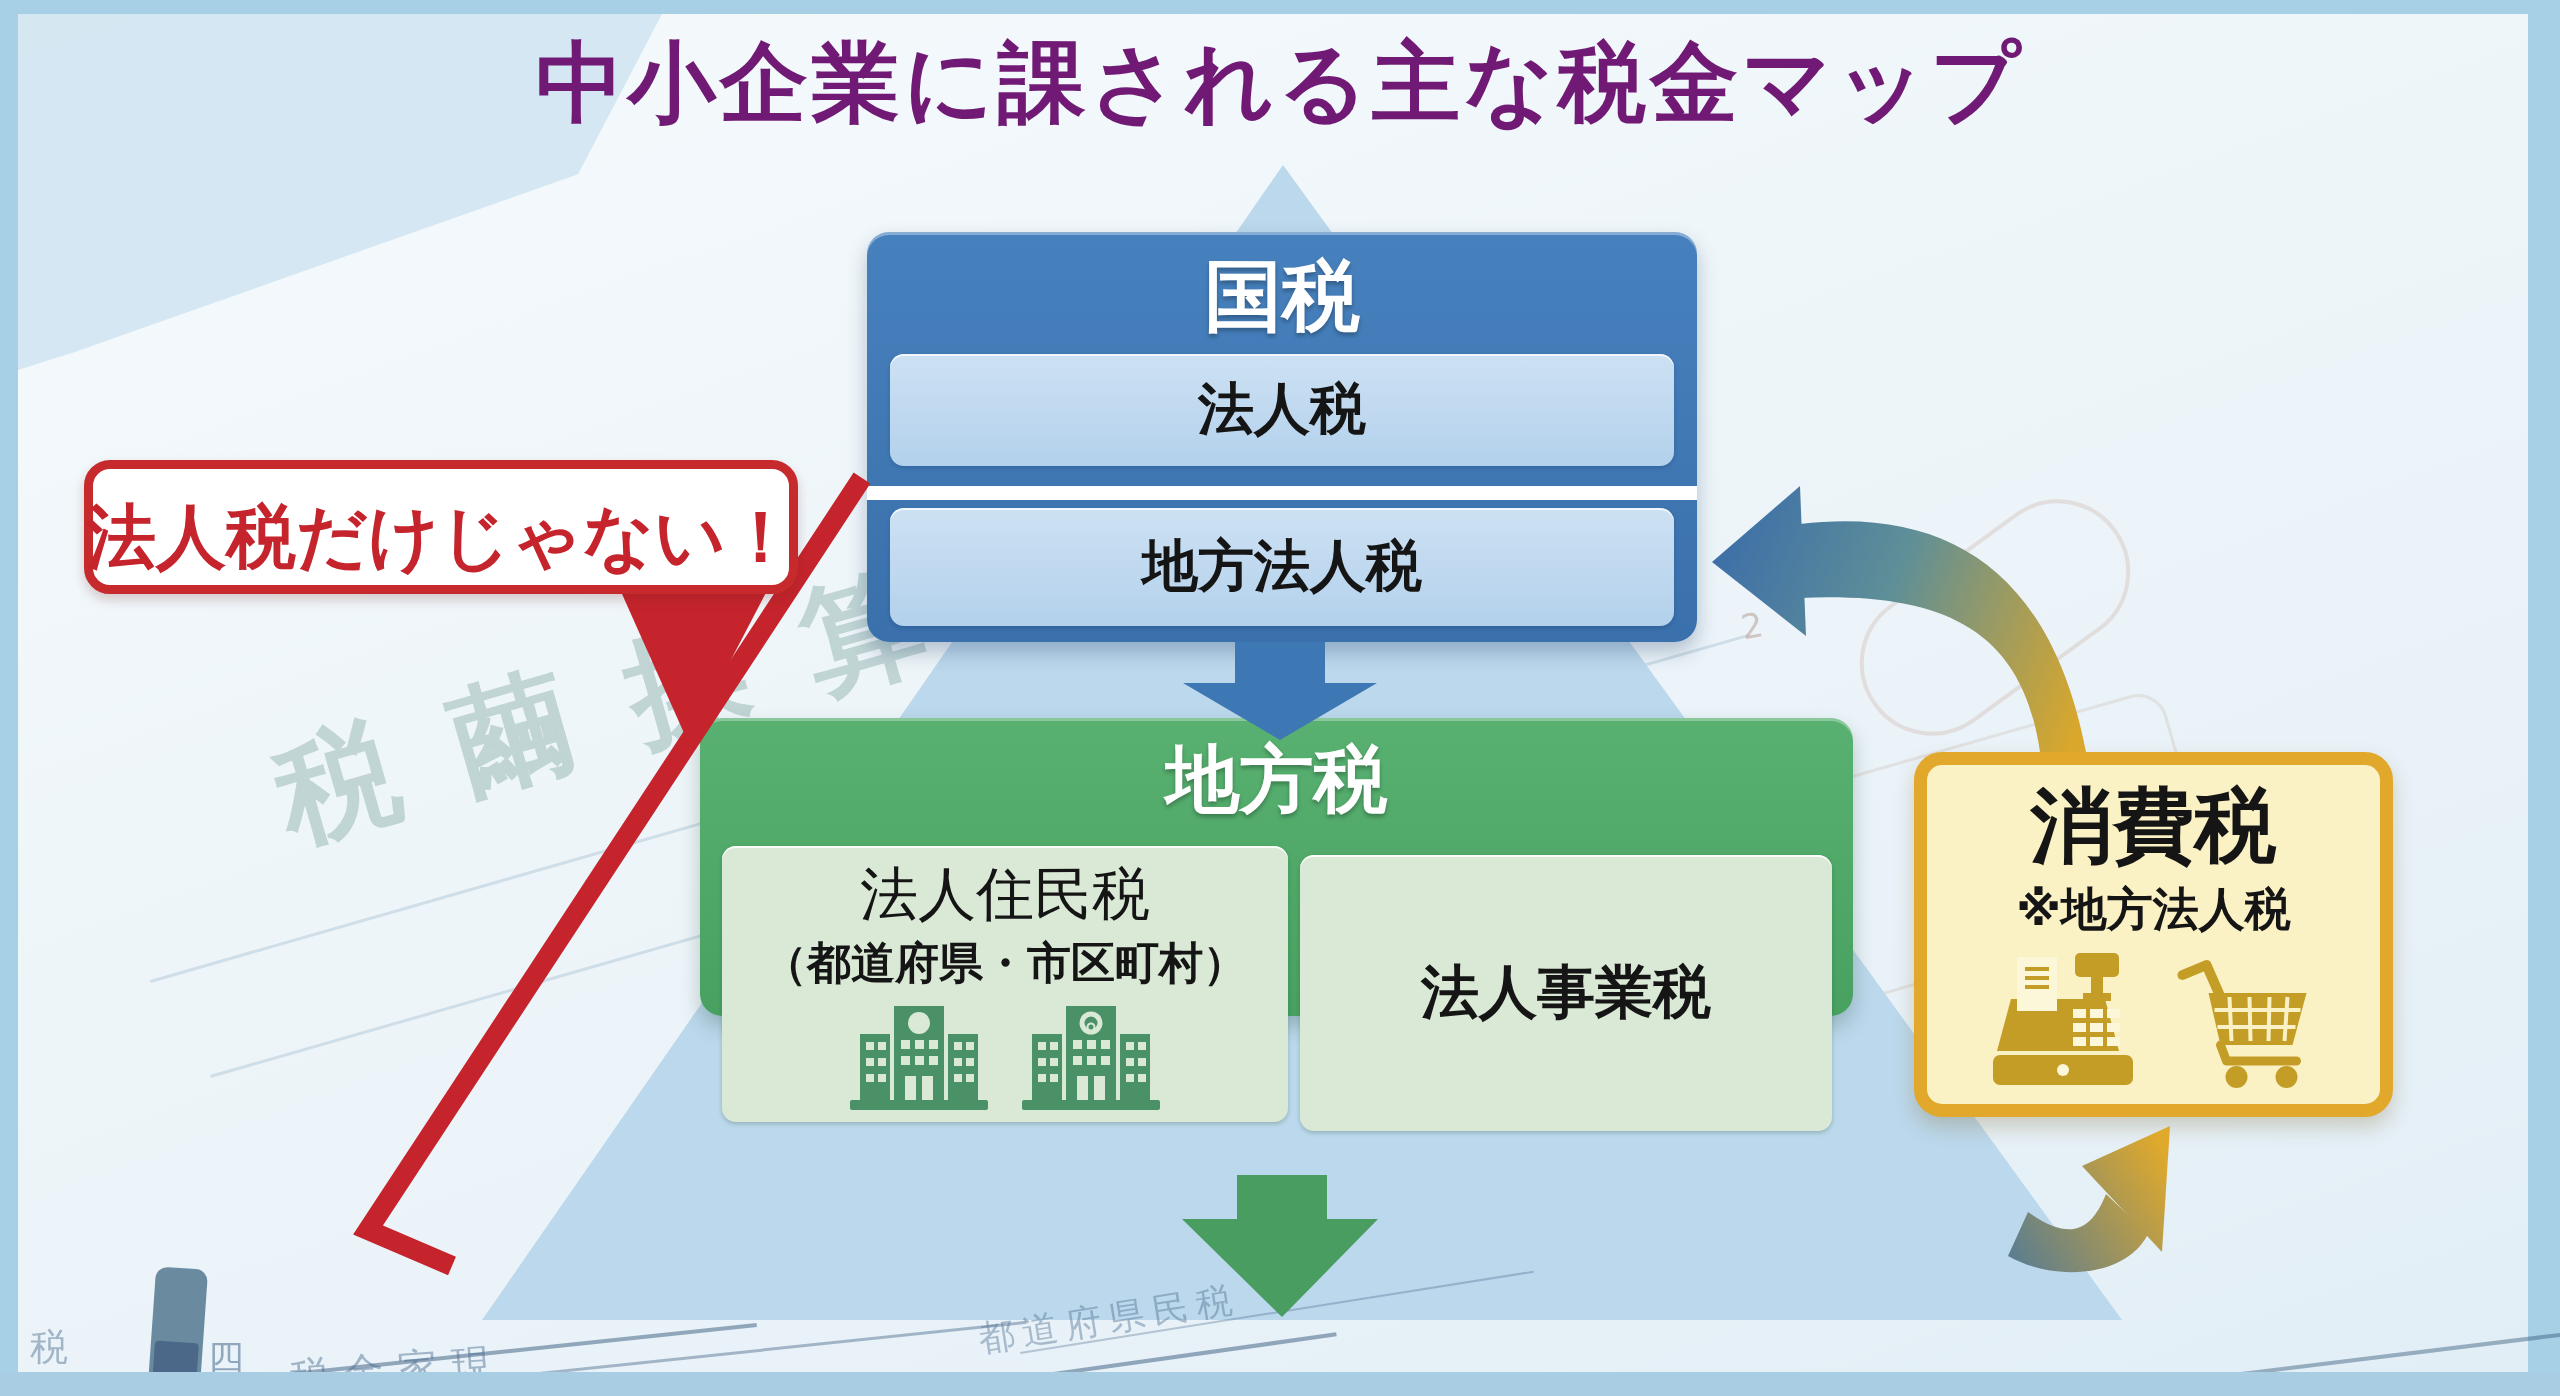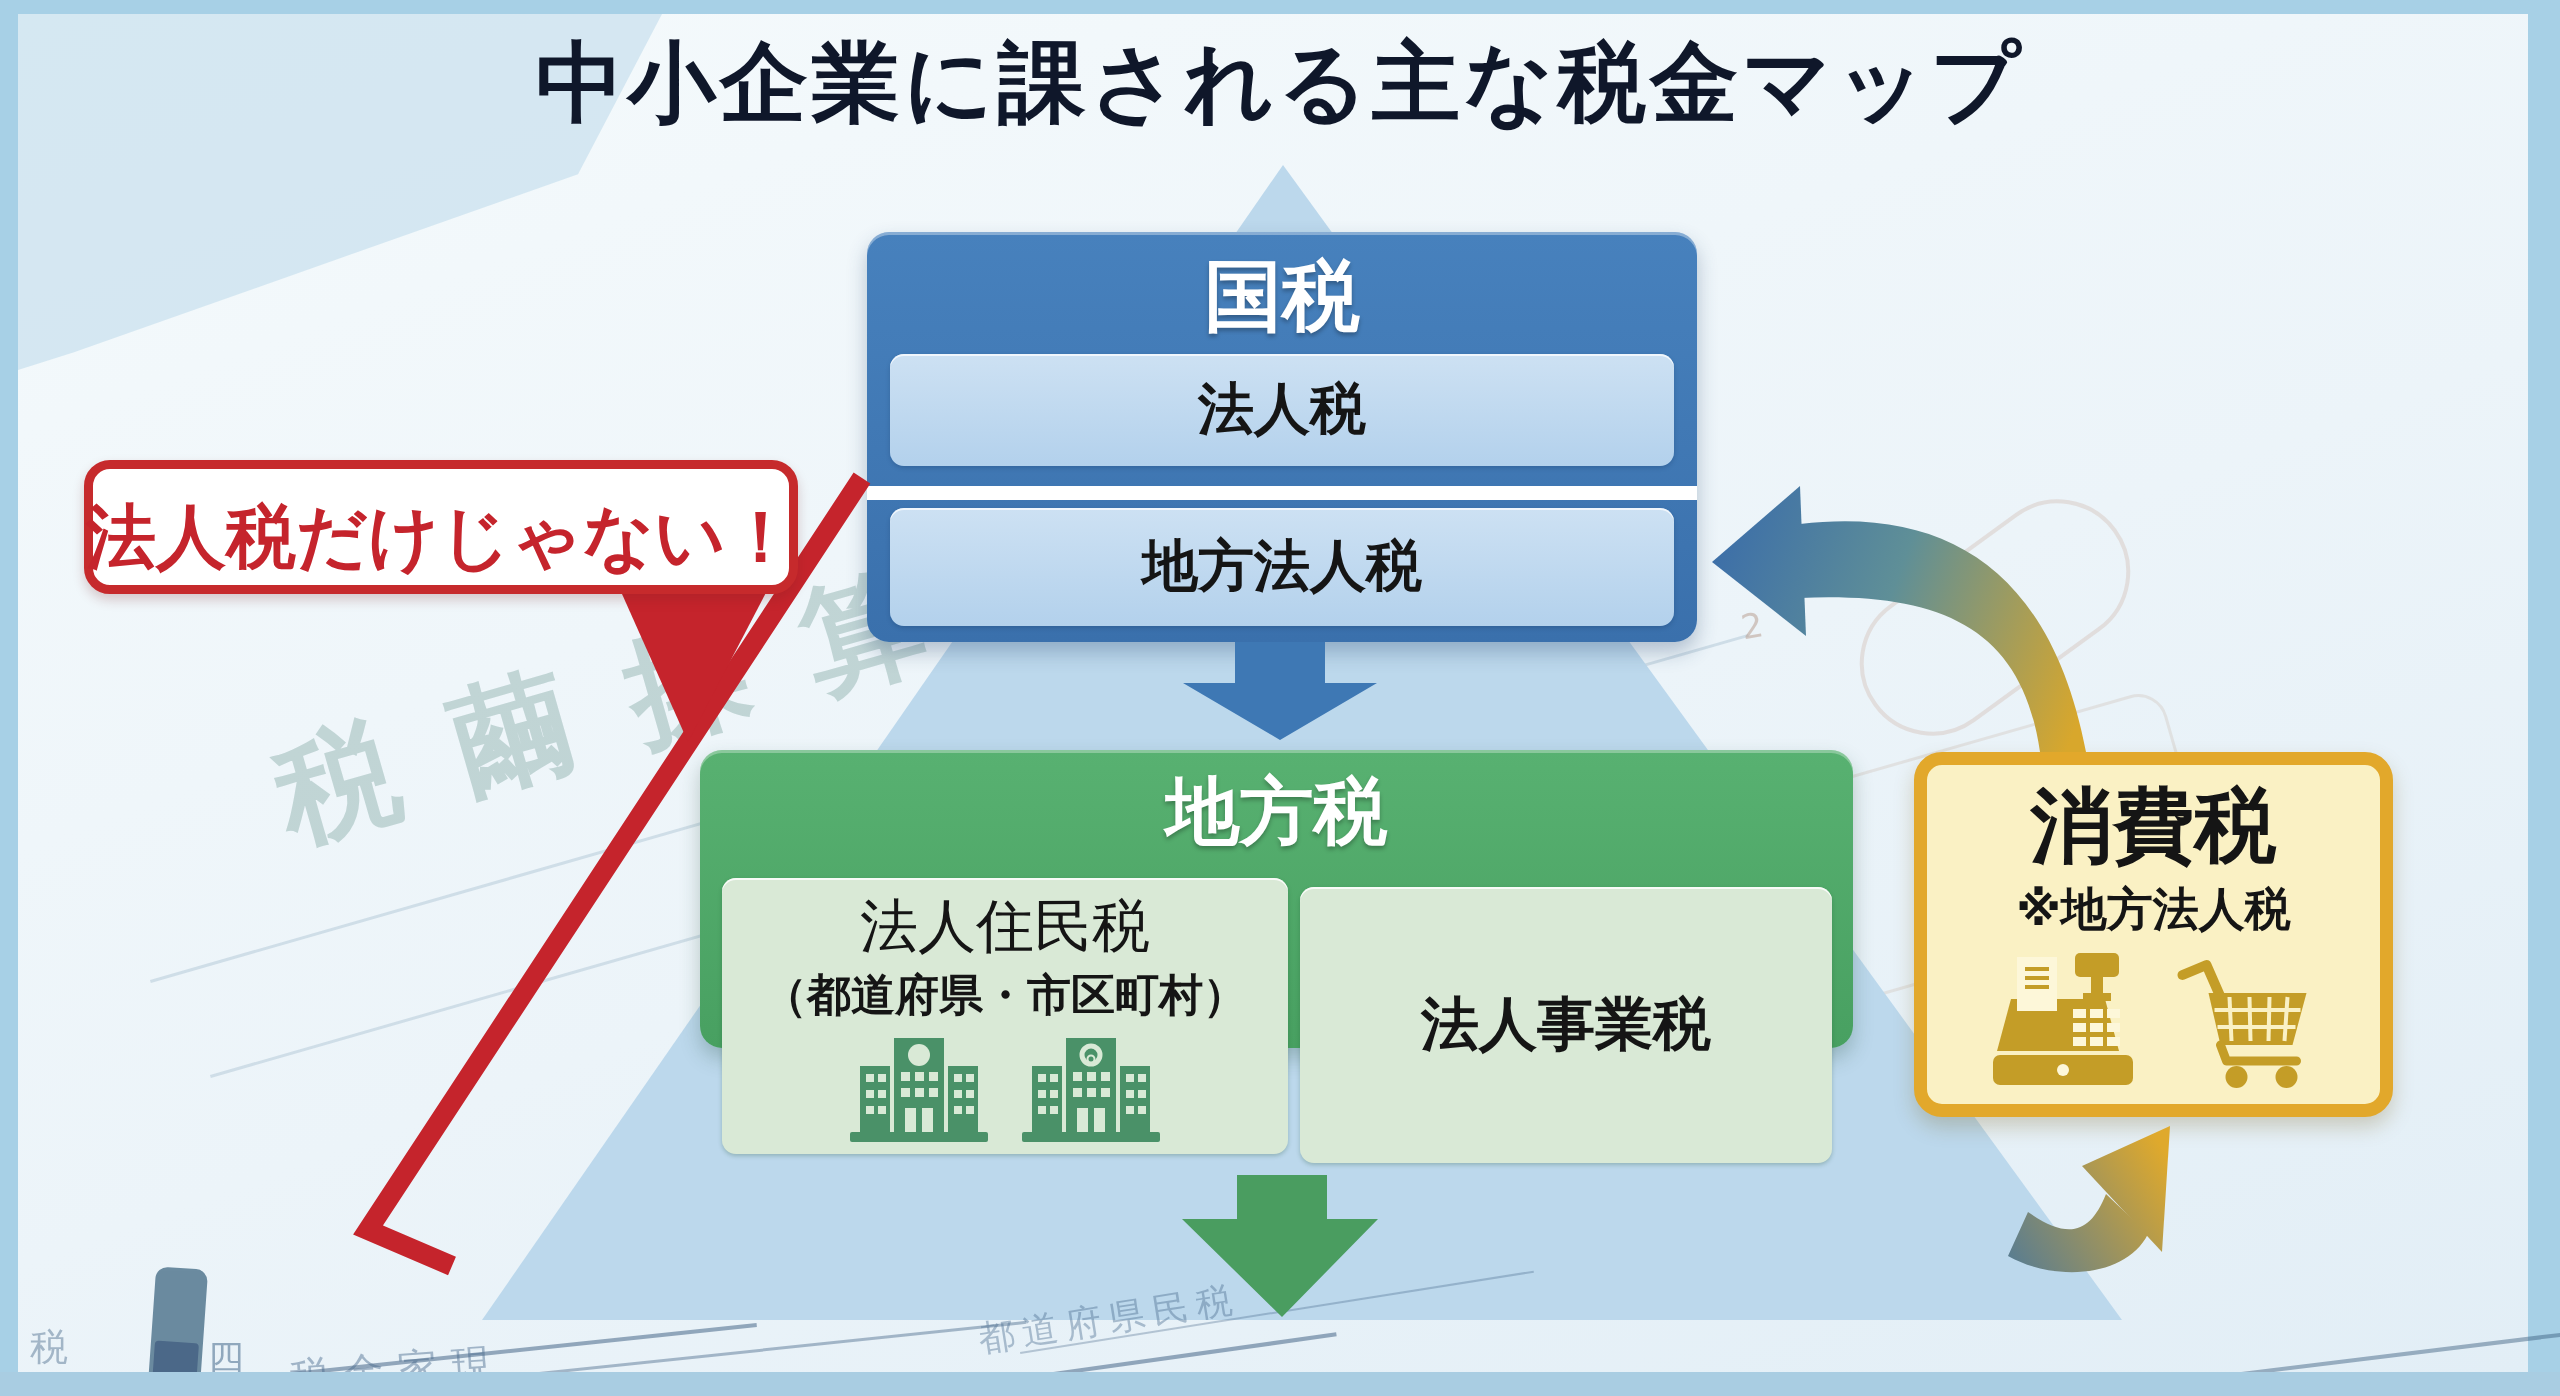--- a/index.html
+++ b/index.html
@@ -39,21 +39,21 @@
   .panel-title{left:0;right:0;text-align:center;color:#fff;font-weight:900;
     text-shadow:0 3px 4px rgba(0,0,0,.28);}
   .national .panel-title{top:14px;font-size:78px;line-height:100px;}
   .sub-blue{left:23px;width:784px;border-radius:14px;
     background:linear-gradient(#cde1f3,#b3d1ec);
     display:flex;align-items:center;justify-content:center;
     font-size:56px;font-weight:900;color:#151515;
     box-shadow:inset 0 2px 0 rgba(255,255,255,.7), 0 2px 4px rgba(20,50,90,.25);}
   .nat-sep{left:0;top:254px;width:100%;height:14px;background:#fff;}
 
-  .local{left:700px;top:750px;width:1153px;height:298px;
+  .local{left:700px;top:718px;width:1153px;height:298px;
     background:linear-gradient(#58b171,#48a061);box-shadow:0 10px 20px rgba(40,80,60,.28), inset 0 3px 0 rgba(255,255,255,.3);}
   .local .panel-title{top:12px;font-size:74px;line-height:98px;}
   .sub-green{border-radius:14px;background:#d9e9d6;
     box-shadow:inset 0 2px 0 rgba(255,255,255,.8), 0 2px 4px rgba(20,70,40,.25);}
   .resident-name{left:0;right:0;top:12px;text-align:center;font-size:58px;font-weight:400;color:#151515;line-height:72px;}
   .resident-sub{left:0;right:0;top:88px;text-align:center;font-size:44px;font-weight:900;color:#151515;line-height:58px;}
   .buildings{left:0;right:0;top:152px;display:flex;justify-content:center;gap:22px;}
   .business-card{display:flex;align-items:center;justify-content:center;
     font-size:58px;font-weight:900;color:#151515;margin-top:9px;}
 
@@ -64,21 +64,21 @@
   .cons-icons{left:0;right:0;top:178px;display:flex;justify-content:center;align-items:flex-end;gap:26px;}
 
   
   .bubble{left:84px;top:460px;width:714px;height:134px;background:#fff;
     border:9px solid #c62a2c;border-radius:26px;display:flex;align-items:flex-end;justify-content:center;
     box-shadow:0 6px 12px rgba(120,30,30,.22);}
   .bubble span{font-size:70px;font-weight:900;color:#c5242c;white-space:nowrap;}
 
   
   .main-title{left:0;top:24px;width:2560px;text-align:center;
-    font-size:88px;font-weight:900;color:#0f172a;letter-spacing:4px;white-space:nowrap;}
+    font-size:88px;font-weight:900;color:#701a75;letter-spacing:4px;white-space:nowrap;}
 </style>
 </head>
 <body>
 
 <div id="stage">
 
   <div class="abs sheet"></div>
   <div class="abs wedge"></div>
 
   <div class="abs doc-heading">税繭操算税金書</div>

